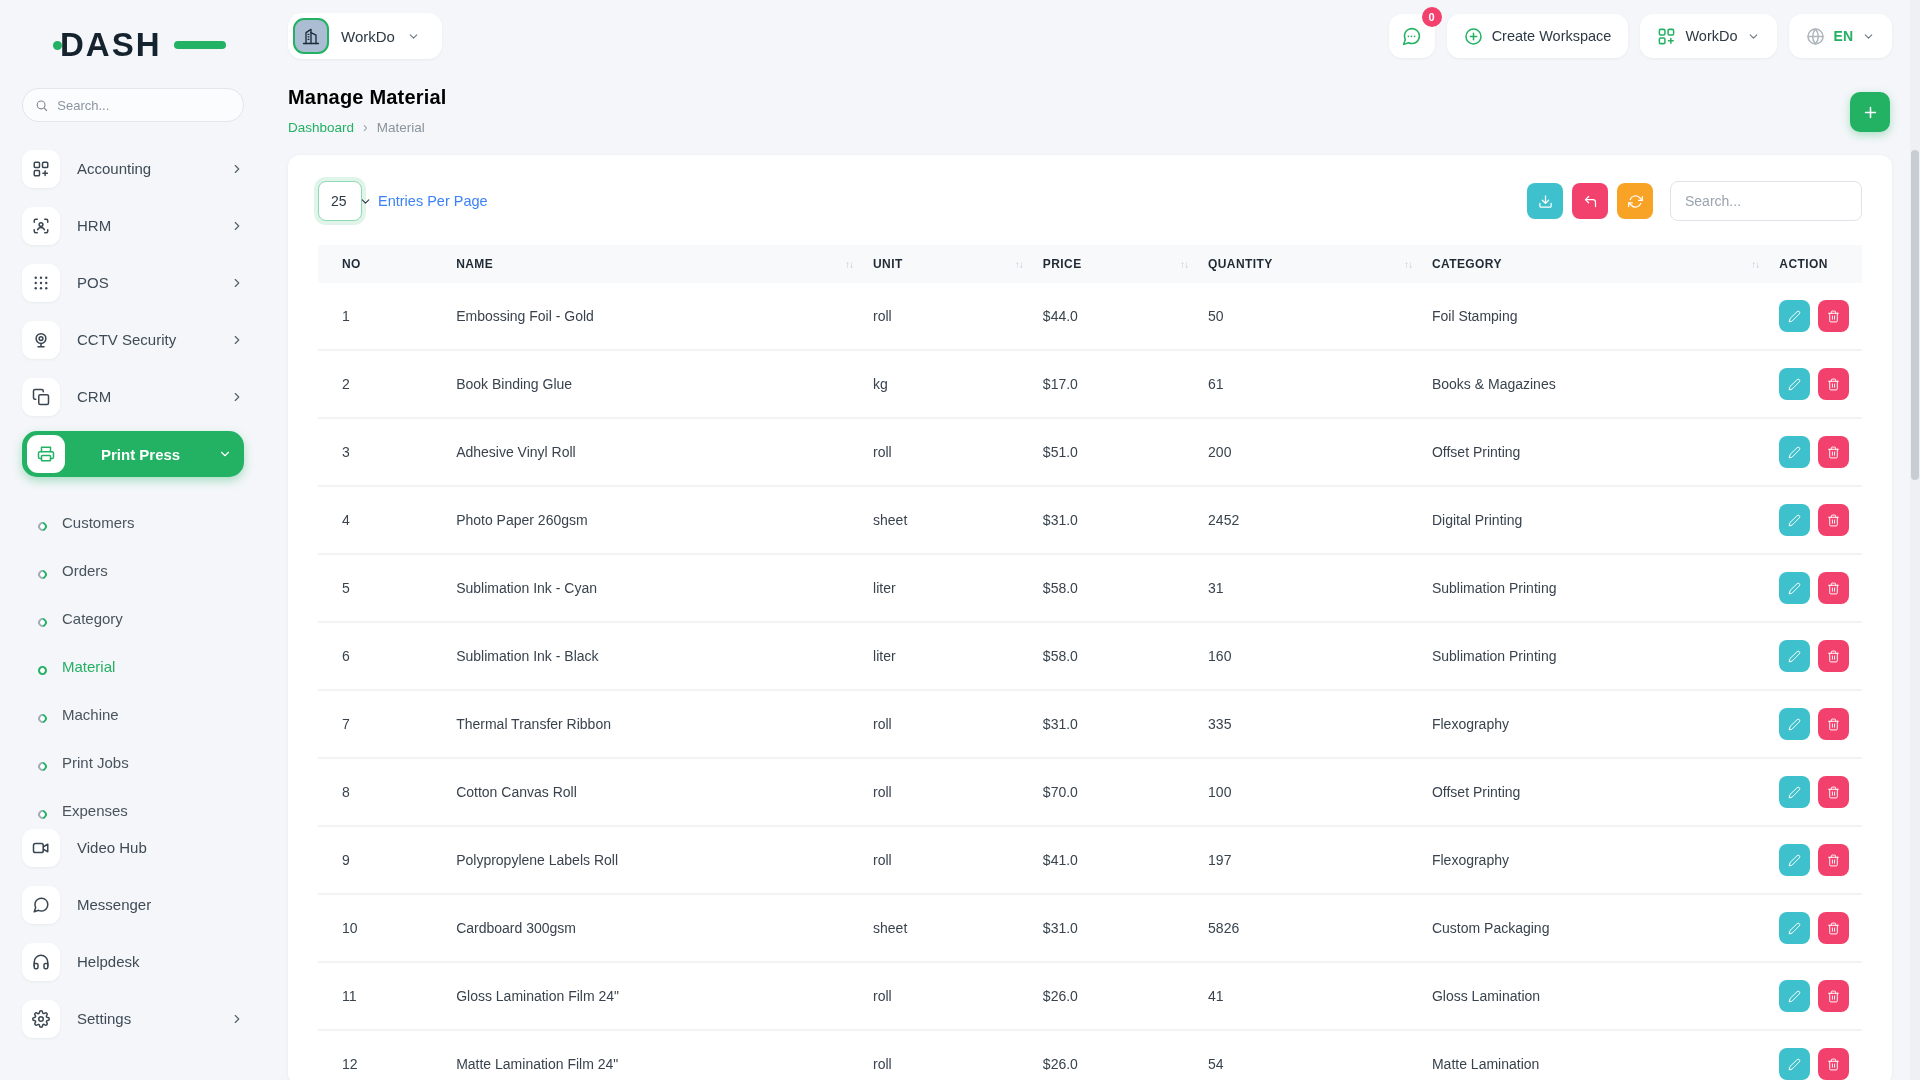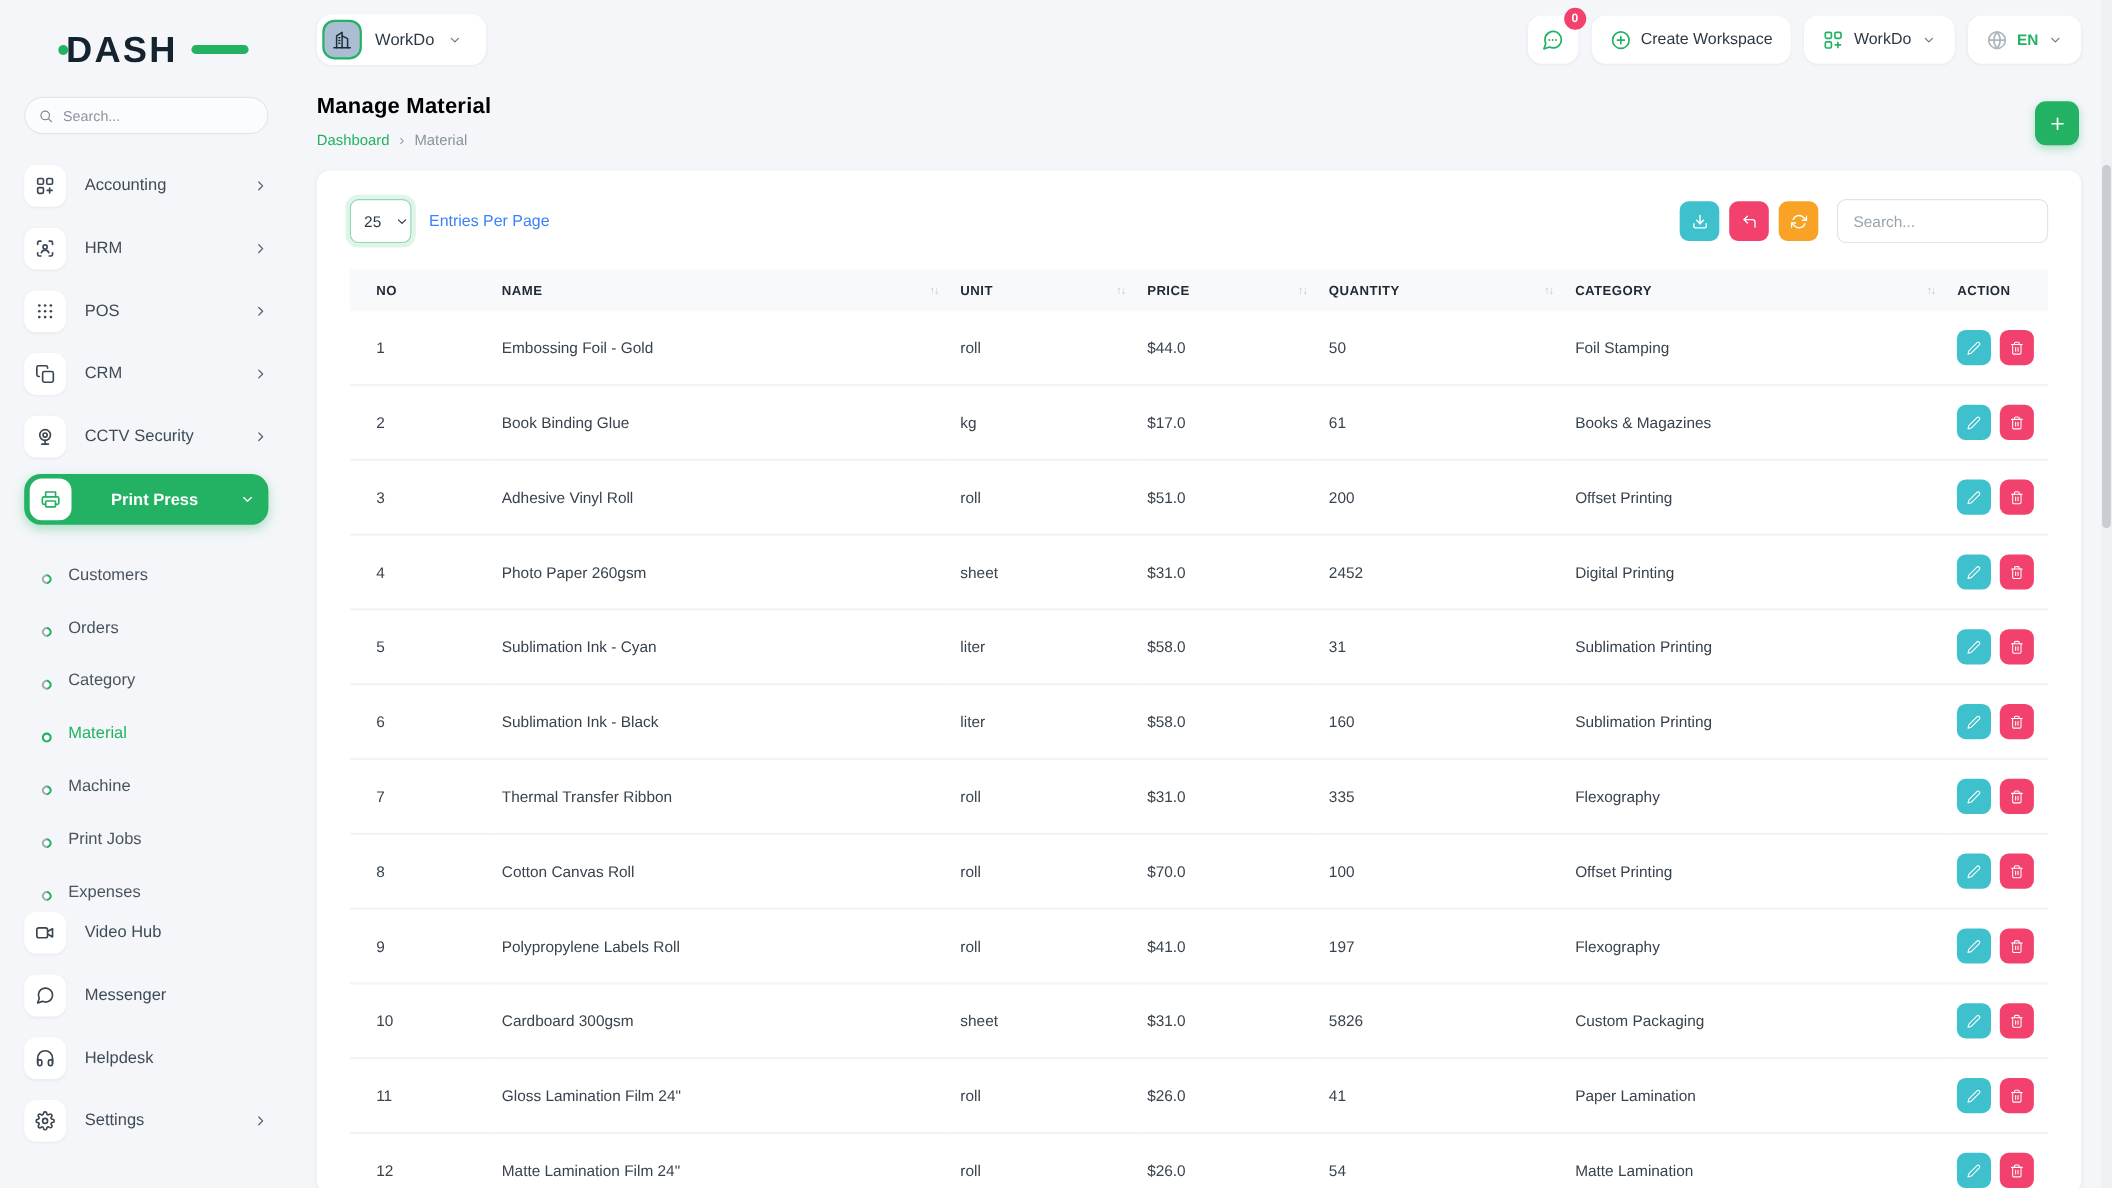--- a/index.html
+++ b/index.html
@@ -61,21 +61,21 @@
   .page-title { font-size:20px; font-weight:700; color:#000000; letter-spacing:.2px; }
   .breadcrumb { margin-top:10px; font-size:13.5px; display:flex; align-items:center; gap:9px; }
   .crumb-link { color:#23b163; cursor:pointer; }
   .crumb-sep { color:#9aa4ad; font-size:14px; }
   .crumb-current { color:#8a949d; }
   .add-btn { position:absolute; right:2px; top:6px; width:40px; height:40px; border:0; border-radius:10px; background:#23b163; color:#fff; display:flex; align-items:center; justify-content:center; cursor:pointer; box-shadow:0 3px 8px rgba(35,177,99,.35); }
   .add-btn svg { width:17px; height:17px; stroke-width:2.2; }
 
   .card { margin-top:20px; background:#fff; border-radius:12px; box-shadow:0 1px 4px rgba(20,40,60,.05); padding:26px 30px; height:930px; overflow:hidden; }
   .card-toolbar { display:flex; align-items:center; }
-  .entries-select { display:flex; align-items:center; gap:12px; width:56px; height:40px; border:1px solid #8fd9b4; border-radius:8px; background:#fff; padding:0 12px; box-shadow:0 0 0 4px rgba(35,177,99,.14); font-size:14px; color:#2c3944; cursor:pointer; }
+  .entries-select { display:flex; align-items:center; gap:12px; width:44px; height:40px; border:1px solid #8fd9b4; border-radius:8px; background:#fff; padding:0 12px; box-shadow:0 0 0 4px rgba(35,177,99,.14); font-size:14px; color:#2c3944; cursor:pointer; }
   .entries-select .chev { color:#2c3944; }
   .entries-label { margin-left:16px; font-size:14.5px; color:#3b82f6; }
   .toolbar-right { margin-left:auto; display:flex; align-items:center; gap:9px; }
   .sq-btn { width:36px; height:36px; border:0; border-radius:8px; display:flex; align-items:center; justify-content:center; color:#fff; cursor:pointer; }
   .sq-btn svg { width:15px; height:15px; }
   .sq-btn.teal { background:#3ec1cd; }
   .sq-btn.pink { background:#f1416c; }
   .sq-btn.orange { background:#f8a326; }
   .table-search { margin-left:8px; width:192px; height:40px; border:1px solid #dfe3e8; border-radius:8px; padding:0 14px; font-family:inherit; font-size:14px; color:#49545e; outline:none; }
   .table-search::placeholder { color:#9aa4ae; }
@@ -165,41 +165,41 @@
         <span class="menu-label">POS</span>
         <span class="menu-chev">
           <svg class="ic" viewBox="0 0 24 24">
             <polyline points="9 18 15 12 9 6"></polyline>
           </svg>
         </span>
       </div>
       <div class="menu-item">
         <span class="menu-icebox">
           <svg class="ic" viewBox="0 0 24 24">
-            <rect x="9" y="9" width="13" height="13" rx="2"></rect>
-            <path d="M5 15H4a2 2 0 0 1-2-2V4a2 2 0 0 1 2-2h9a2 2 0 0 1 2 2v1"></path>
-          </svg>
-        </span>
-        <span class="menu-label">CRM</span>
-        <span class="menu-chev">
-          <svg class="ic" viewBox="0 0 24 24">
-            <polyline points="9 18 15 12 9 6"></polyline>
-          </svg>
-        </span>
-      </div>
-      <div class="menu-item">
-        <span class="menu-icebox">
-          <svg class="ic" viewBox="0 0 24 24">
             <circle cx="12" cy="10" r="6.5"></circle>
             <circle cx="12" cy="10" r="2.5"></circle>
             <path d="M12 16.5V20"></path>
             <path d="M8 21h8"></path>
           </svg>
         </span>
         <span class="menu-label">CCTV Security</span>
+        <span class="menu-chev">
+          <svg class="ic" viewBox="0 0 24 24">
+            <polyline points="9 18 15 12 9 6"></polyline>
+          </svg>
+        </span>
+      </div>
+      <div class="menu-item">
+        <span class="menu-icebox">
+          <svg class="ic" viewBox="0 0 24 24">
+            <rect x="9" y="9" width="13" height="13" rx="2"></rect>
+            <path d="M5 15H4a2 2 0 0 1-2-2V4a2 2 0 0 1 2-2h9a2 2 0 0 1 2 2v1"></path>
+          </svg>
+        </span>
+        <span class="menu-label">CRM</span>
         <span class="menu-chev">
           <svg class="ic" viewBox="0 0 24 24">
             <polyline points="9 18 15 12 9 6"></polyline>
           </svg>
         </span>
       </div>
       <div class="menu-item active">
         <span class="menu-icebox">
           <svg class="ic" viewBox="0 0 24 24">
             <path d="M6 9V3h12v6"></path>
@@ -708,21 +708,21 @@
                 </button>
     </div>
             </td>
           </tr>
           <tr>
             <td>11</td>
             <td>Gloss Lamination Film 24"</td>
             <td>roll</td>
             <td>$26.0</td>
             <td>41</td>
-            <td>Paper Lamination</td>
+            <td>Gloss Lamination</td>
             <td>
               <div class="actions">
       <button class="act-btn edit">
                   <svg class="ic" viewBox="0 0 24 24">
                     <path d="M17 3a2.83 2.83 0 0 1 4 4L7.5 20.5 2 22l1.5-5.5z"></path>
                   </svg>
                 </button>
       <button class="act-btn del">
                   <svg class="ic" viewBox="0 0 24 24">
                     <polyline points="3 6 5 6 21 6"></polyline>

